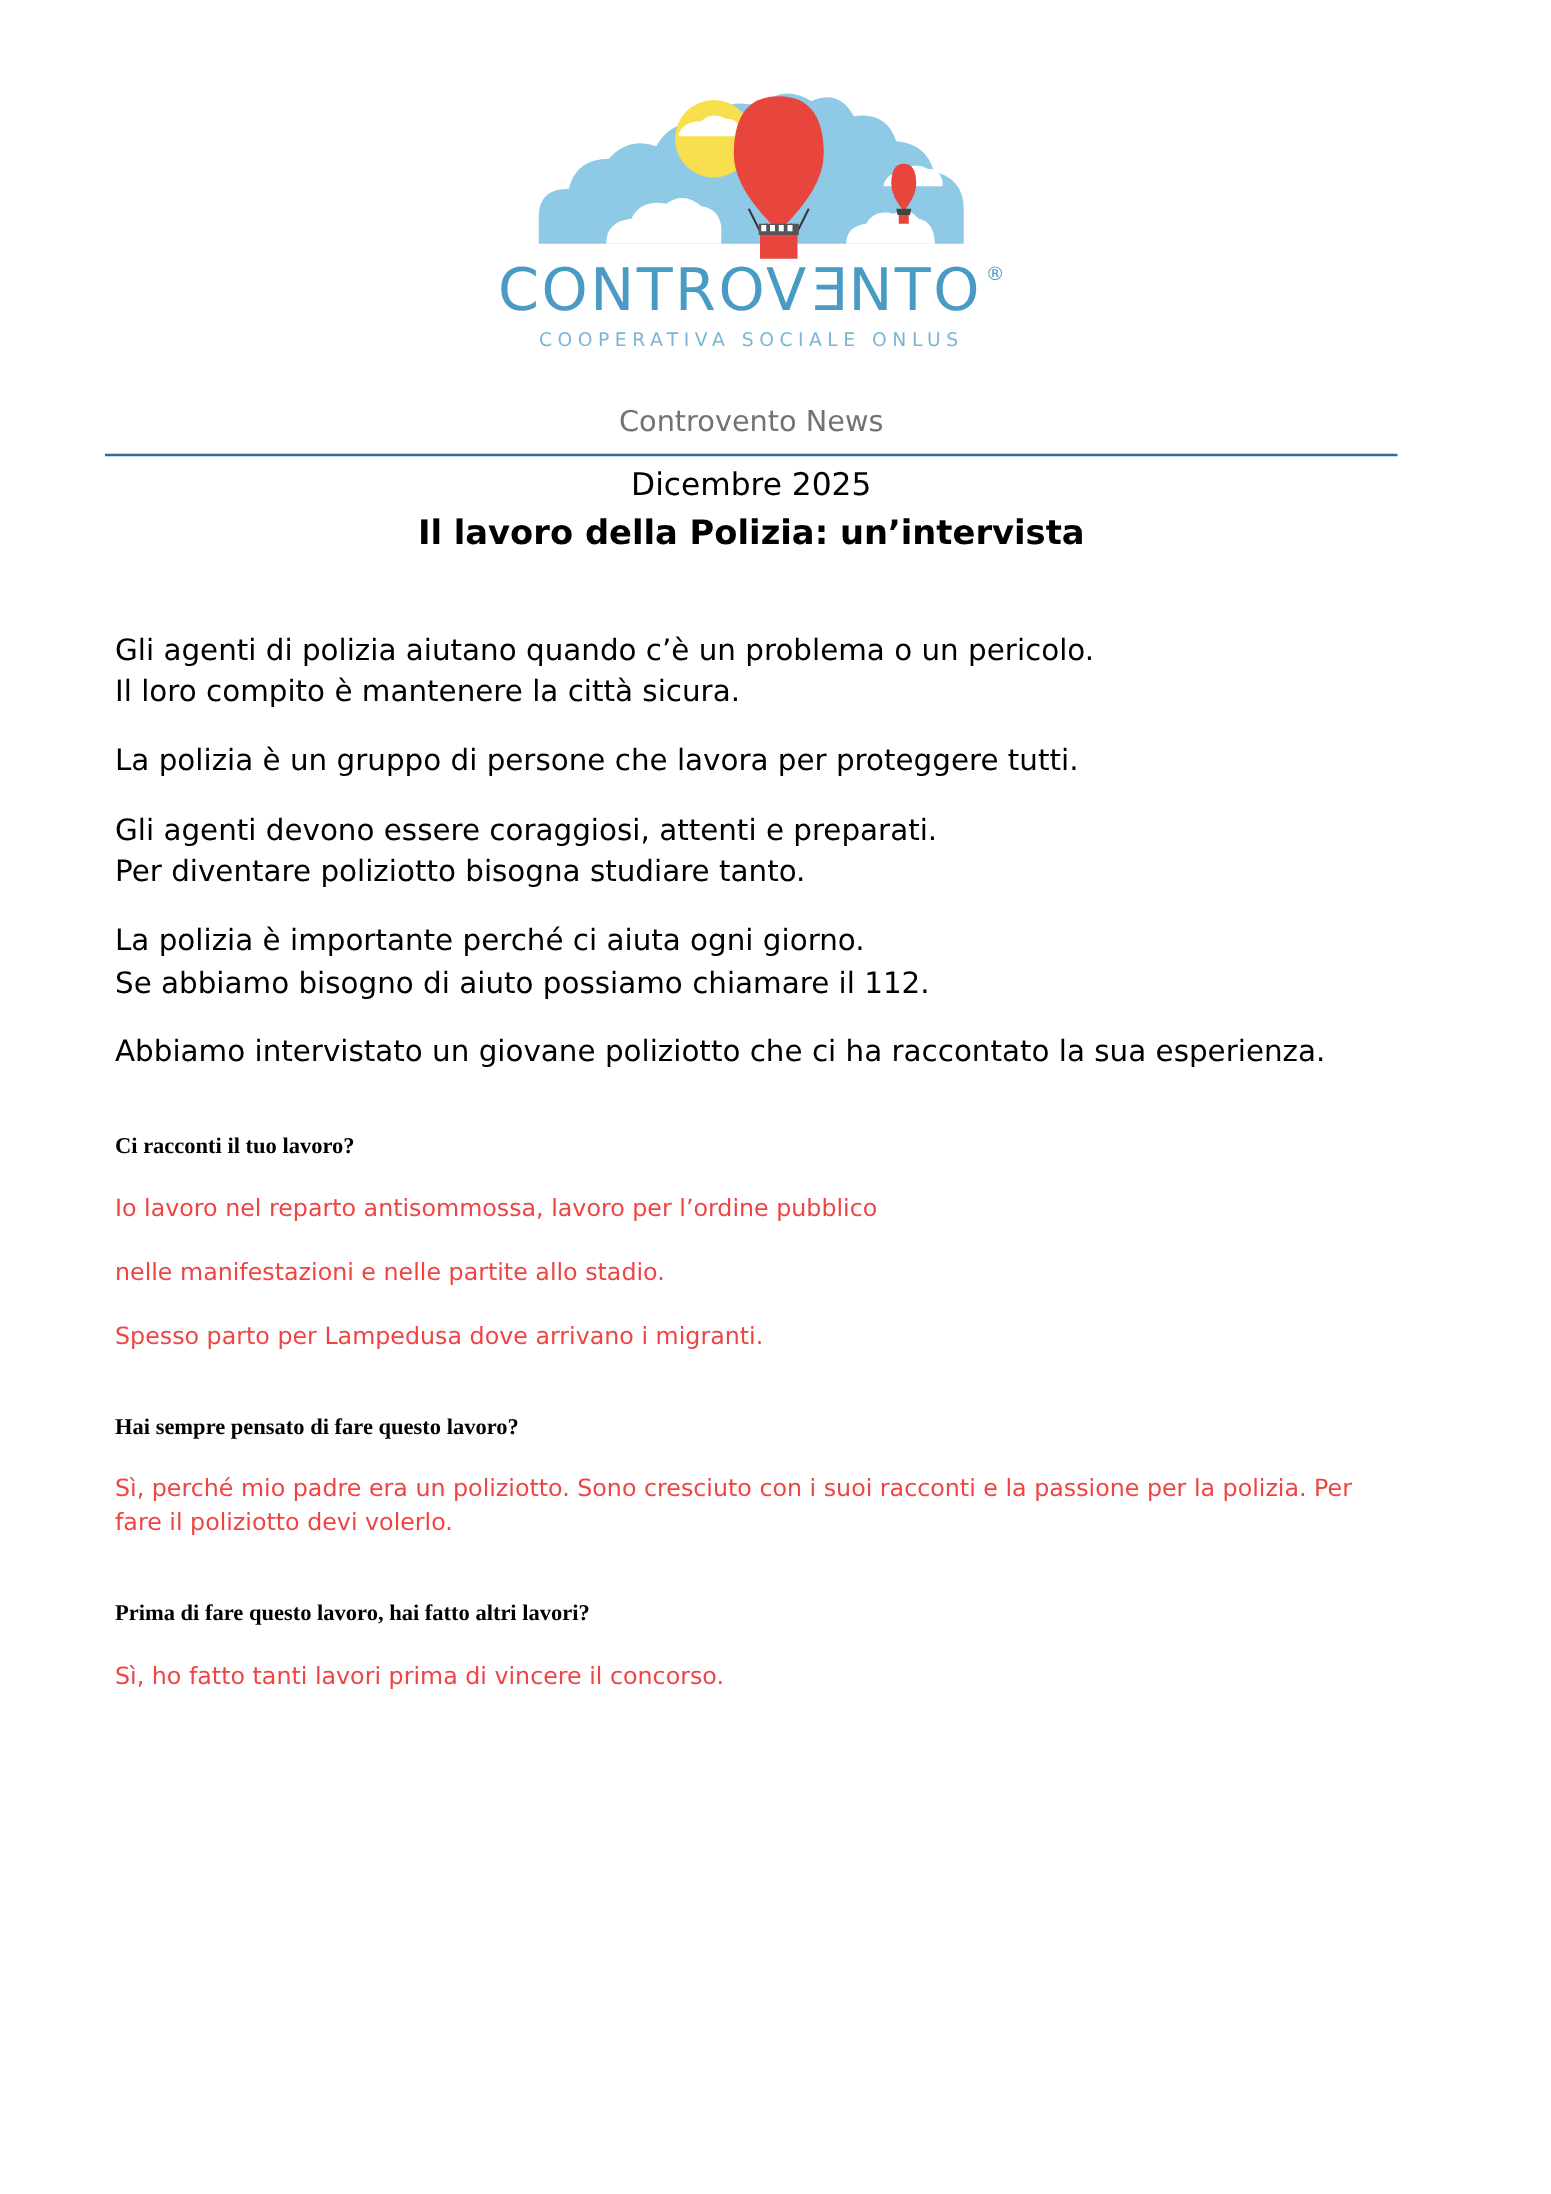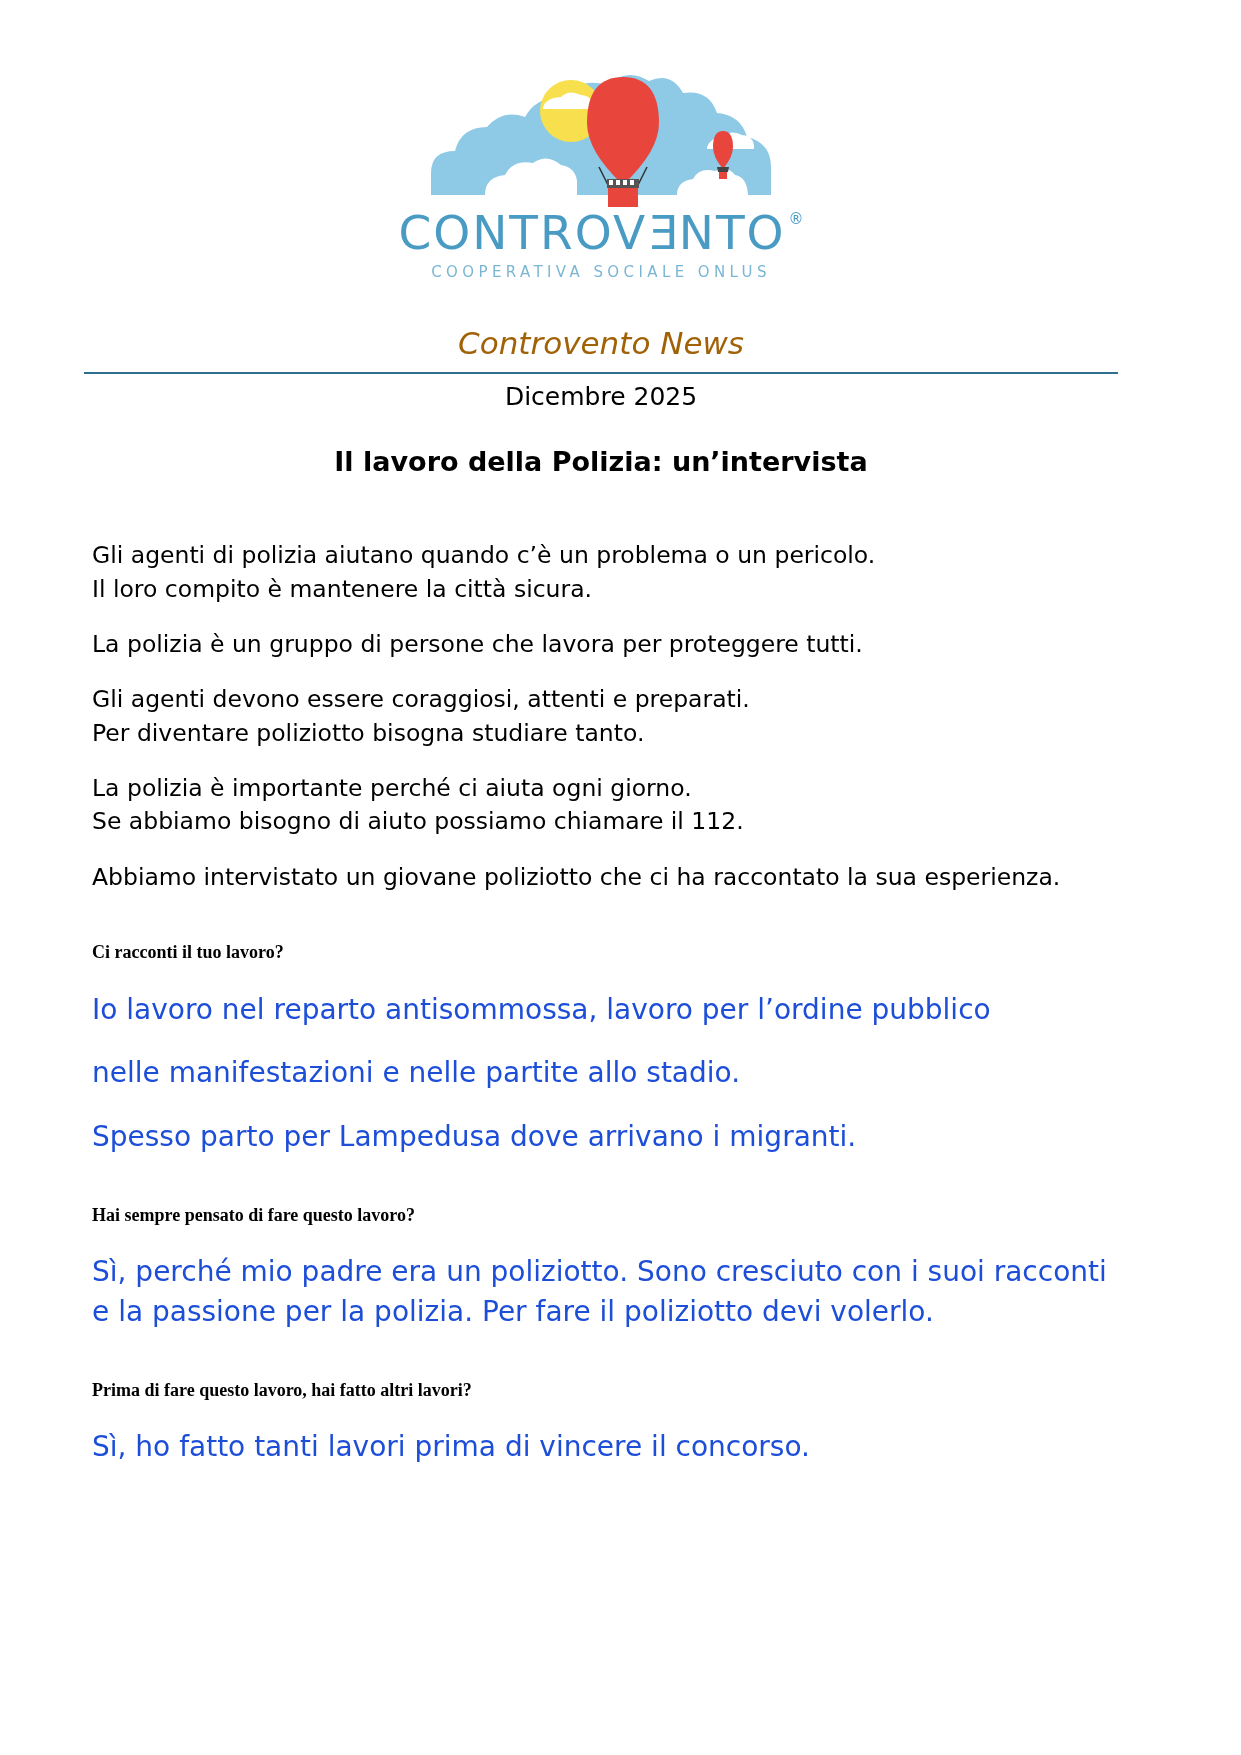--- a/index.html
+++ b/index.html
@@ -76,45 +76,44 @@
     margin-top: 7px;
   }
 
   
   .masthead {
     margin-top: 44px;
     text-align: center;
   }
   .masthead-title {
     font-family: "DejaVu Sans", sans-serif;
-    font-size: 31px;
-    color: #a16207;
+    font-size: 23px;
+    color: #737373;
     line-height: 1.2;
-    font-style: italic;
   }
   .rule {
     width: 1034px;
     height: 2px;
     background: #2e6e8e;
     margin: 10px auto 0 auto;
   }
   .masthead-date {
     font-family: "DejaVu Sans", sans-serif;
     font-size: 25px;
     color: #000000;
     margin-top: 8px;
     line-height: 1.2;
   }
   .doc-title {
     text-align: center;
     font-family: "DejaVu Sans", sans-serif;
     font-weight: bold;
     font-size: 27px;
     color: #000000;
-    margin-top: 34px;
+    margin-top: 8px;
   }
 
   
   .content {
     margin: 0 auto;
     width: 1034px;
     padding-left: 8px;
     box-sizing: border-box;
   }
   .intro {
@@ -131,23 +130,23 @@
   .qa-question {
     font-family: Liberation Serif, serif;
     font-weight: bold;
     font-size: 18px;
     line-height: 1.42;
     color: #000000;
     margin: 0 0 24px 0;
   }
   .qa-answer {
     font-family: "DejaVu Sans", sans-serif;
-    font-size: 28px;
+    font-size: 19px;
     line-height: 1.42;
-    color: #1d4ed8;
+    color: #ef4444;
     margin: 0 0 24px 0;
   }
   .qa-answer:last-child { margin-bottom: 0; }
 </style>
 </head>
 <body>
 
 <div class="page">
 
   <div class="logo-block">

